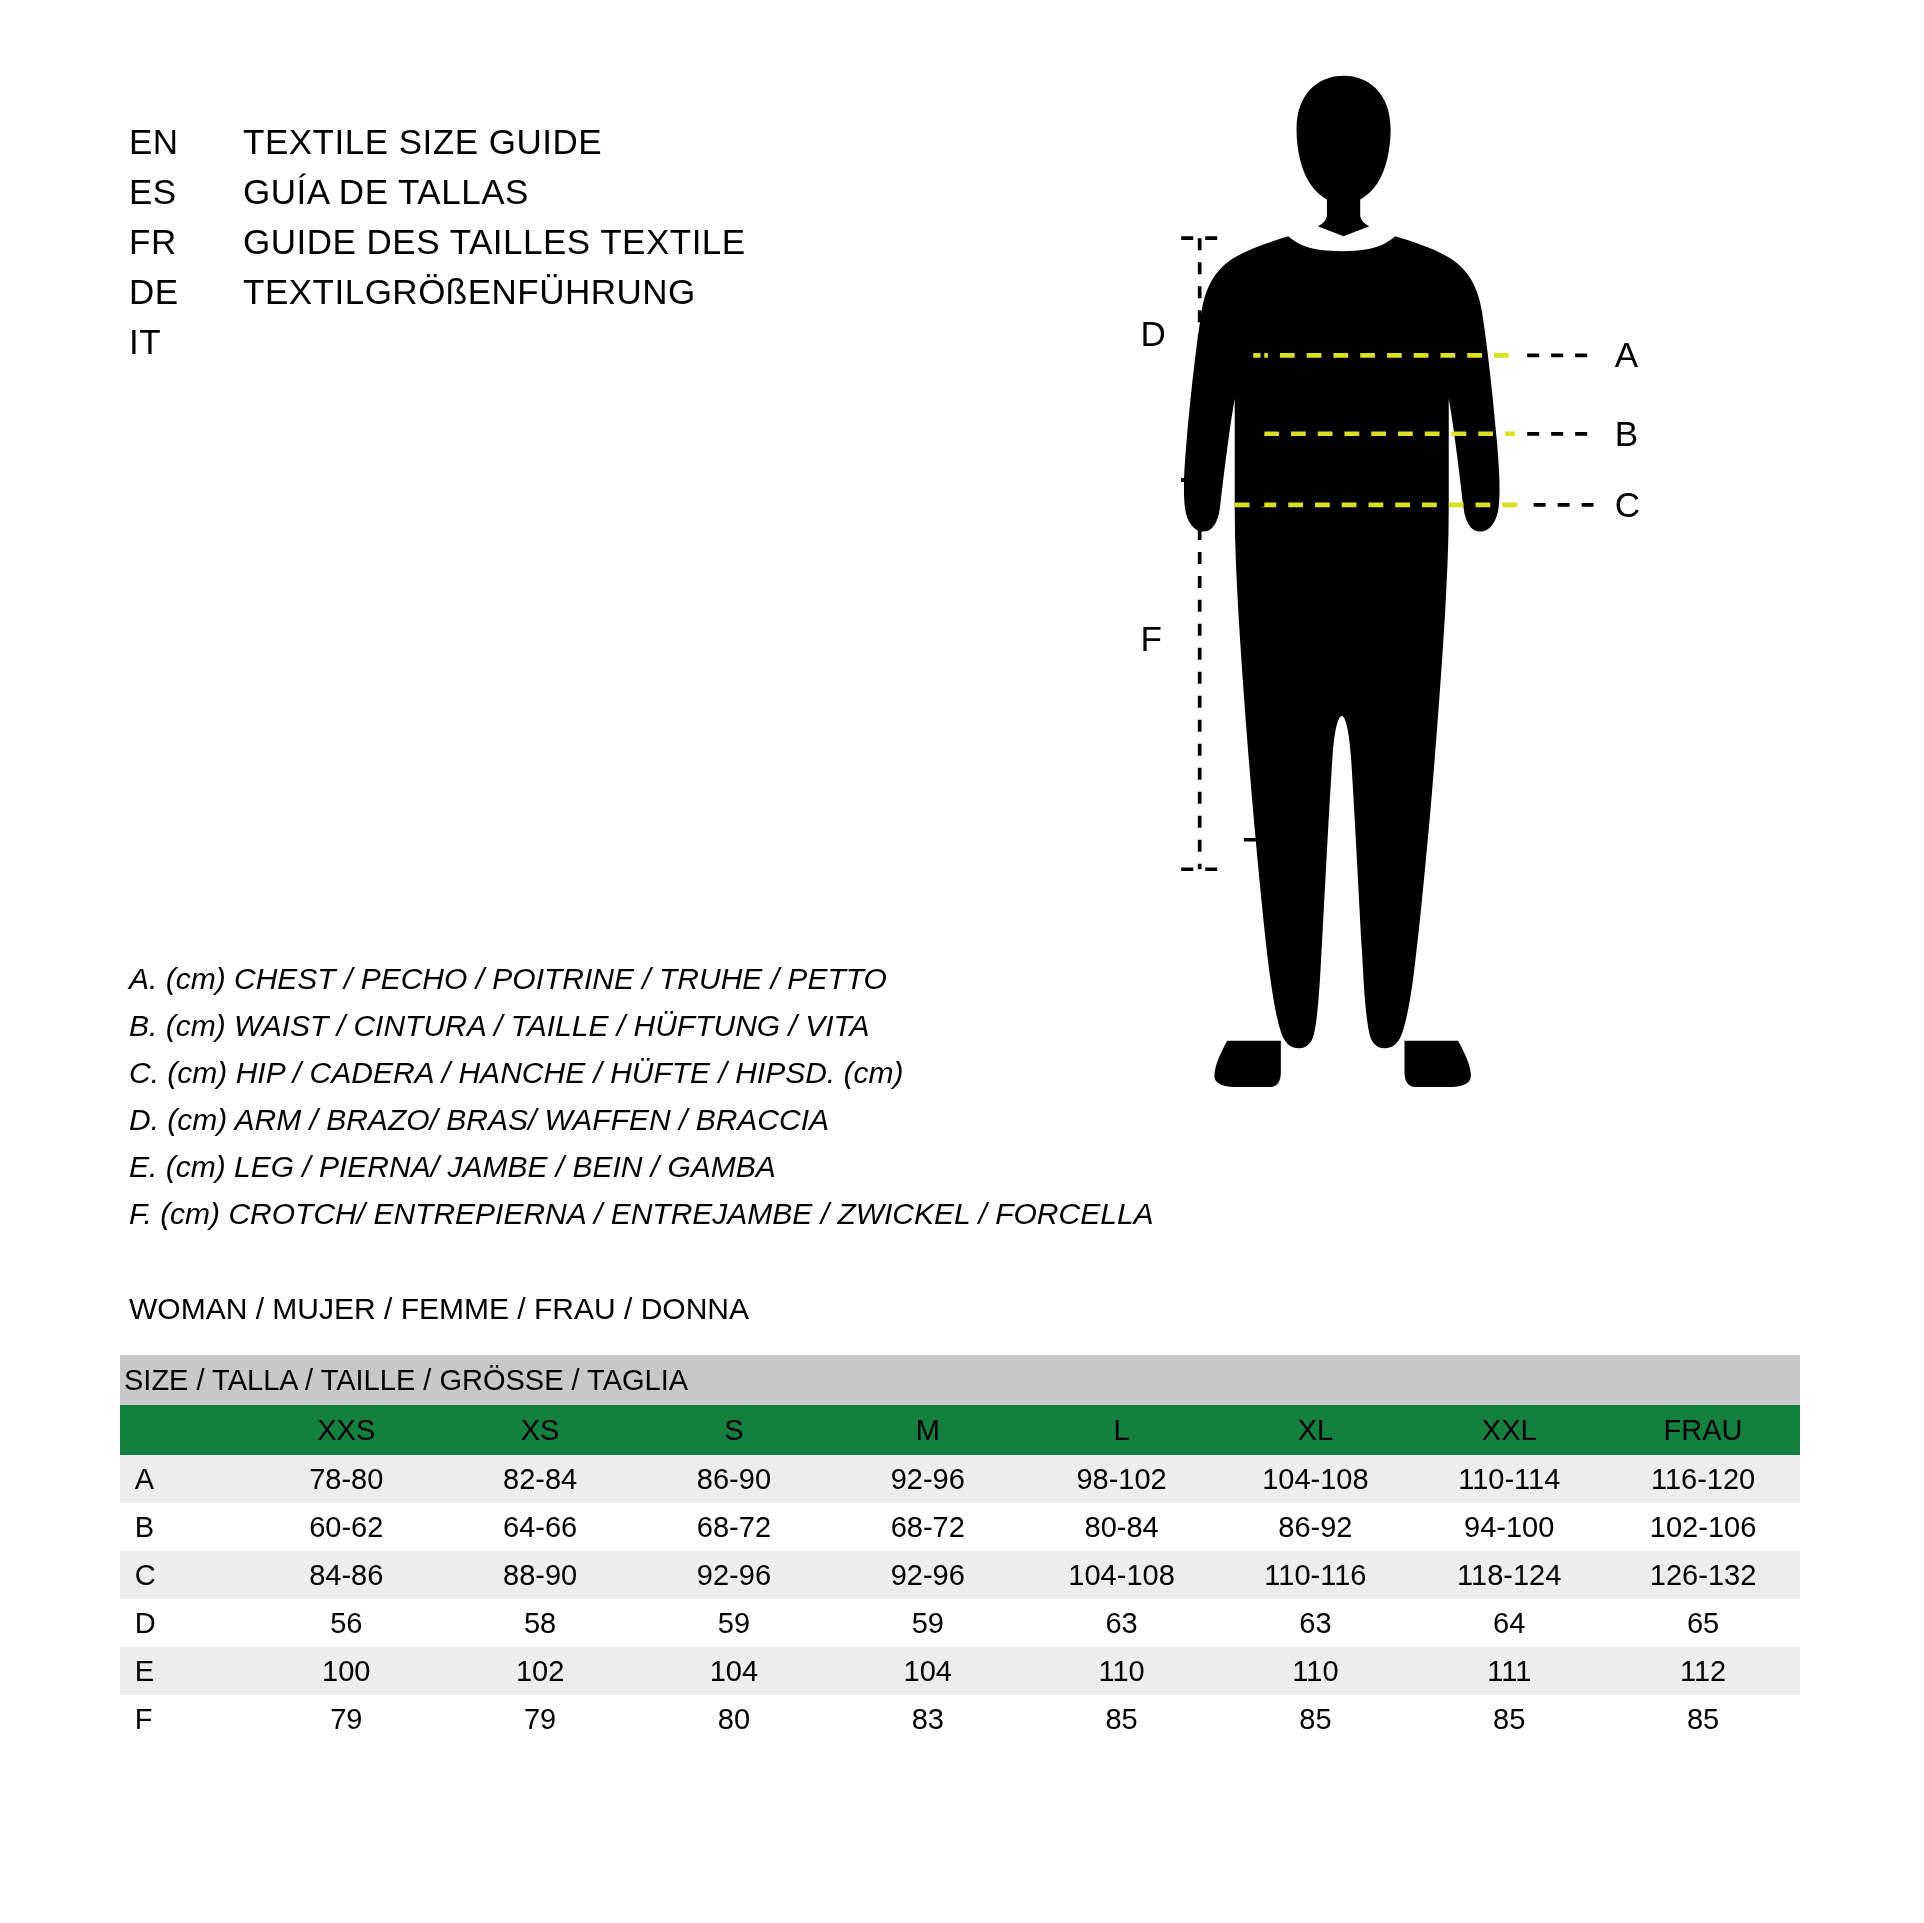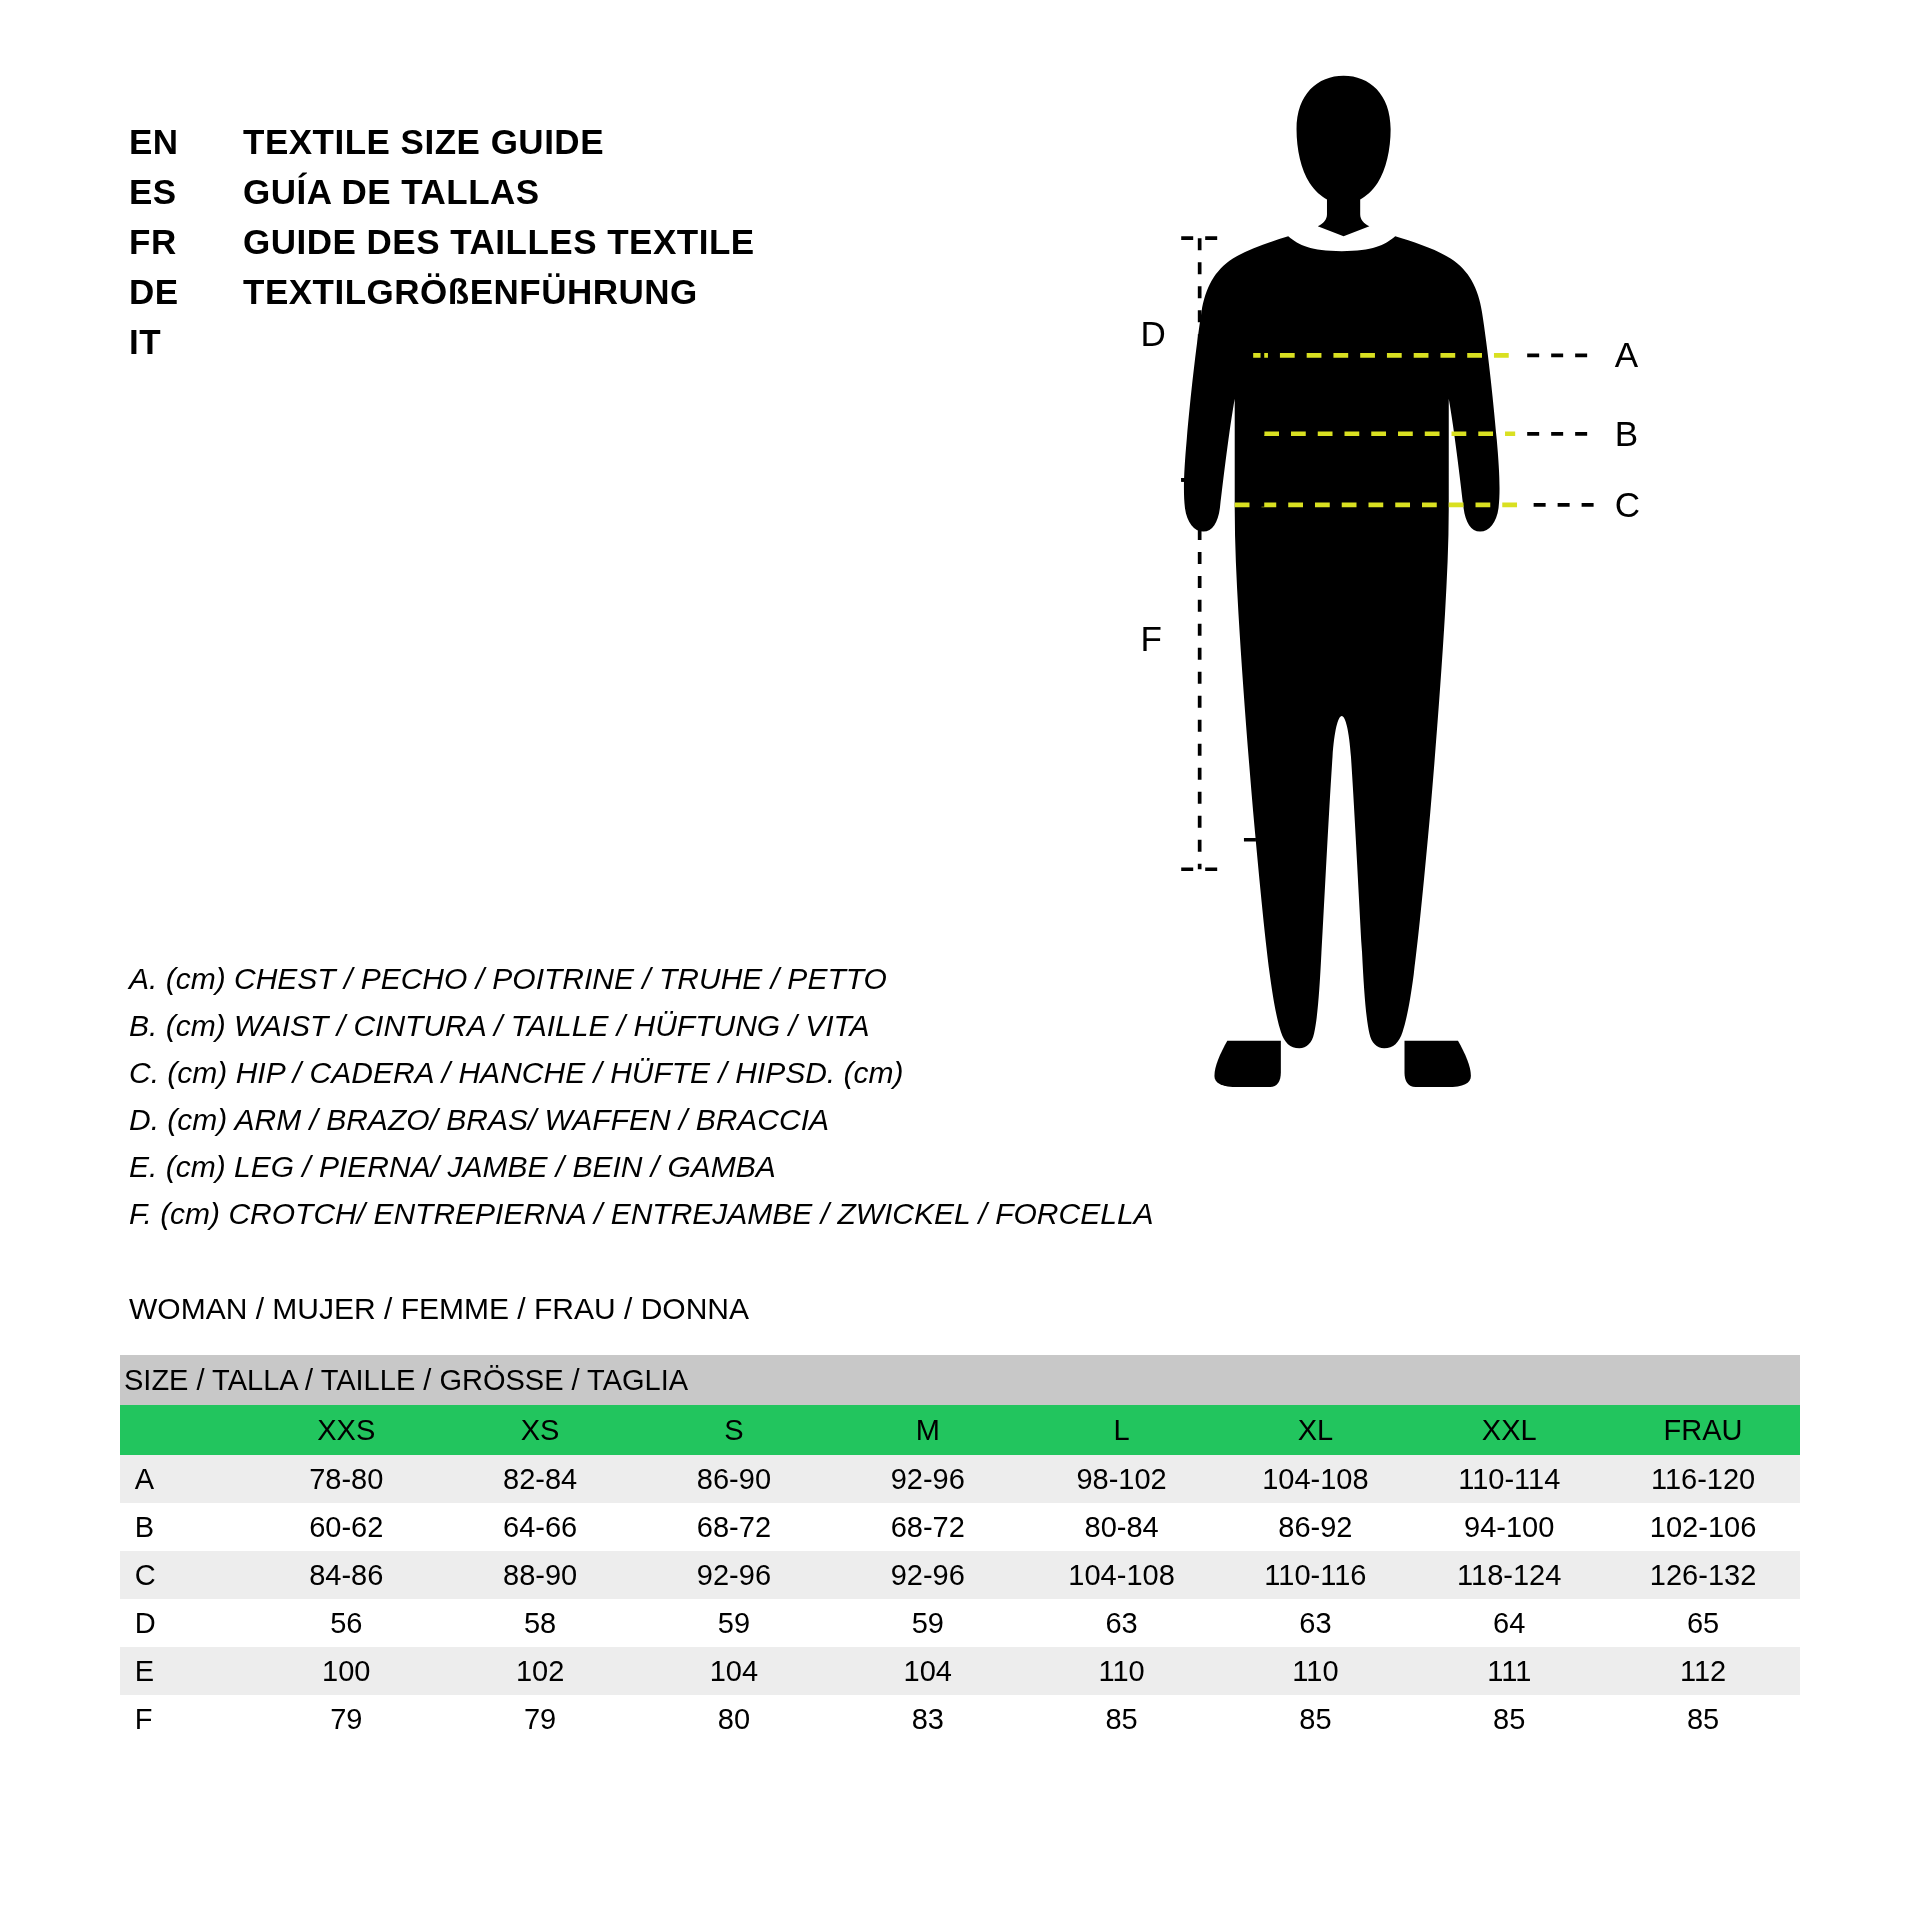--- a/index.html
+++ b/index.html
@@ -22,21 +22,20 @@
     left: 129px;
     top: 122px;
     width: 831px;
   }
   .lang-row {
     display: flex;
     align-items: baseline;
     height: 50px;
     font-size: 35px;
     letter-spacing: 0.5px;
-    font-weight: bold;
   }
   .lang-code {
     width: 114px;
     flex: 0 0 114px;
   }
   .lang-text {
     flex: 1 1 auto;
   }
 
   
@@ -78,21 +77,21 @@
     vertical-align: middle;
   }
   #size-table .hdr-row td {
     background: #c8c8c8;
     text-align: left;
     padding-left: 4px;
     height: 50px;
     font-size: 29px;
   }
   #size-table .cols-row td {
-    background: #22c55e;
+    background: #15803d;
     height: 50px;
   }
   #size-table .row-alt td {
     background: #ededed;
   }
   #size-table .row-plain td {
     background: #ffffff;
   }
   #size-table td.rowlabel {
     text-align: left;

